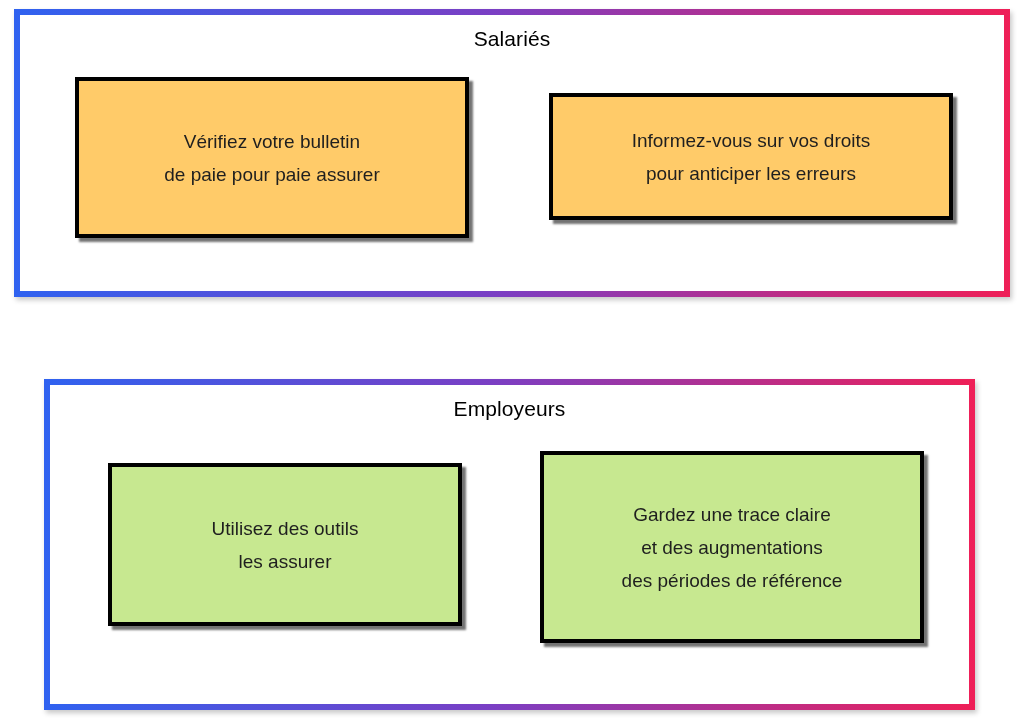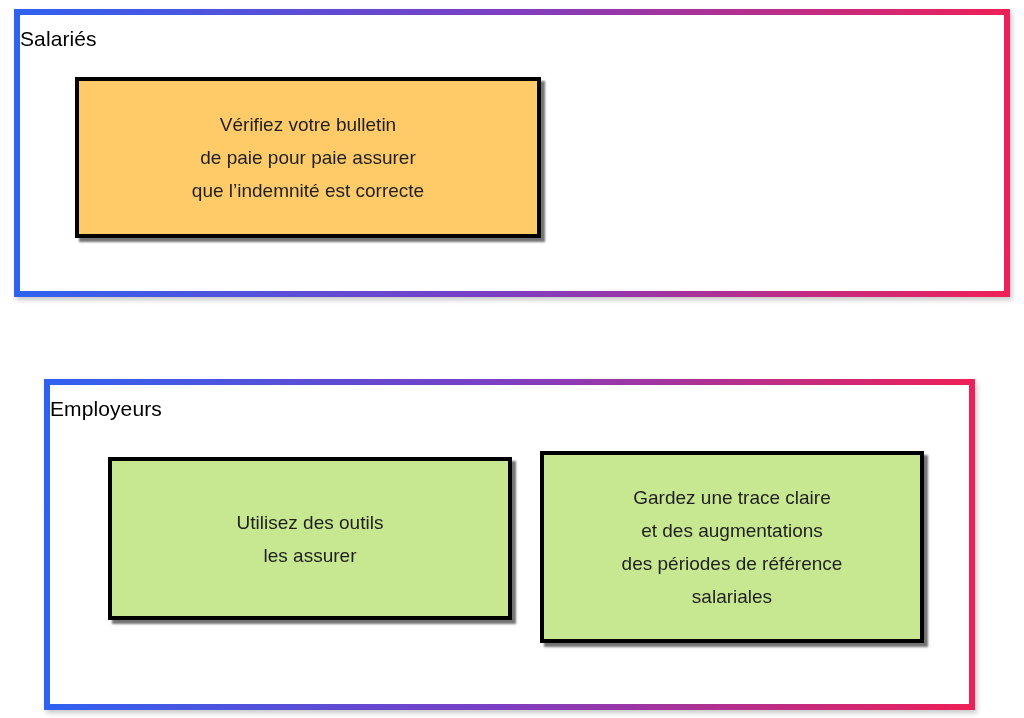--- a/index.html
+++ b/index.html
@@ -46,20 +46,21 @@
     top: 379px;
     width: 931px;
     height: 331px;
   }
 
   
   .group-title {
     position: absolute;
     left: 0;
     right: 0;
+    text-align: center;
     color: #000000;
     font-size: 21px;
     line-height: 25px;
     letter-spacing: 0.1px;
     white-space: nowrap;
   }
   #title-salaries   { top: 11px; }
   #title-employeurs { top: 11px; }
 
   
@@ -78,41 +79,46 @@
     font-size: 19px;
     line-height: 33px;
     padding: 0 10px;
   }
   .card-text .line { display: block; white-space: nowrap; }
 
   .card.orange { background: #ffcb69; }
   .card.green  { background: #c7e890; }
 
   
-  #card-bulletin     { left: 55px;  top: 62px;  width: 466px; height: 161px; }
+  #card-bulletin     { left: 55px;  top: 62px;  width: 394px; height: 161px; }
   #card-droits       { left: 529px; top: 78px;  width: 404px; height: 127px; }
-  #card-outils       { left: 58px;  top: 72px;  width: 404px; height: 163px; }
+  #card-outils       { left: 58px;  top: 78px;  width: 354px; height: 163px; }
   #card-trace        { left: 490px; top: 66px;  width: 384px; height: 192px; }
 </style>
 </head>
 <body>
 
 <div class="group" id="group-salaries">
   <div class="group-inner">
 
     <div class="group-title" id="title-salaries">Salariés</div>
 
     <div class="card orange" id="card-bulletin">
       <div class="card-text">
         <span class="line">Vérifiez votre bulletin</span>
         <span class="line">de paie pour paie assurer</span>
-        <span class="line">que l’indemnité est correcte</span>
       </div>
     </div>
 
+    <div class="card orange" id="card-droits">
+      <div class="card-text">
+        <span class="line">Informez-vous sur vos droits</span>
+        <span class="line">pour anticiper les erreurs</span>
+      </div>
+    </div>
 
   </div>
 </div>
 
 <div class="group" id="group-employeurs">
   <div class="group-inner">
 
     <div class="group-title" id="title-employeurs">Employeurs</div>
 
     <div class="card green" id="card-outils">
@@ -120,18 +126,17 @@
         <span class="line">Utilisez des outils</span>
         <span class="line">les assurer</span>
       </div>
     </div>
 
     <div class="card green" id="card-trace">
       <div class="card-text">
         <span class="line">Gardez une trace claire</span>
         <span class="line">et des augmentations</span>
         <span class="line">des périodes de référence</span>
-        <span class="line">salariales</span>
       </div>
     </div>
 
   </div>
 </div>
 
 </body></html>

